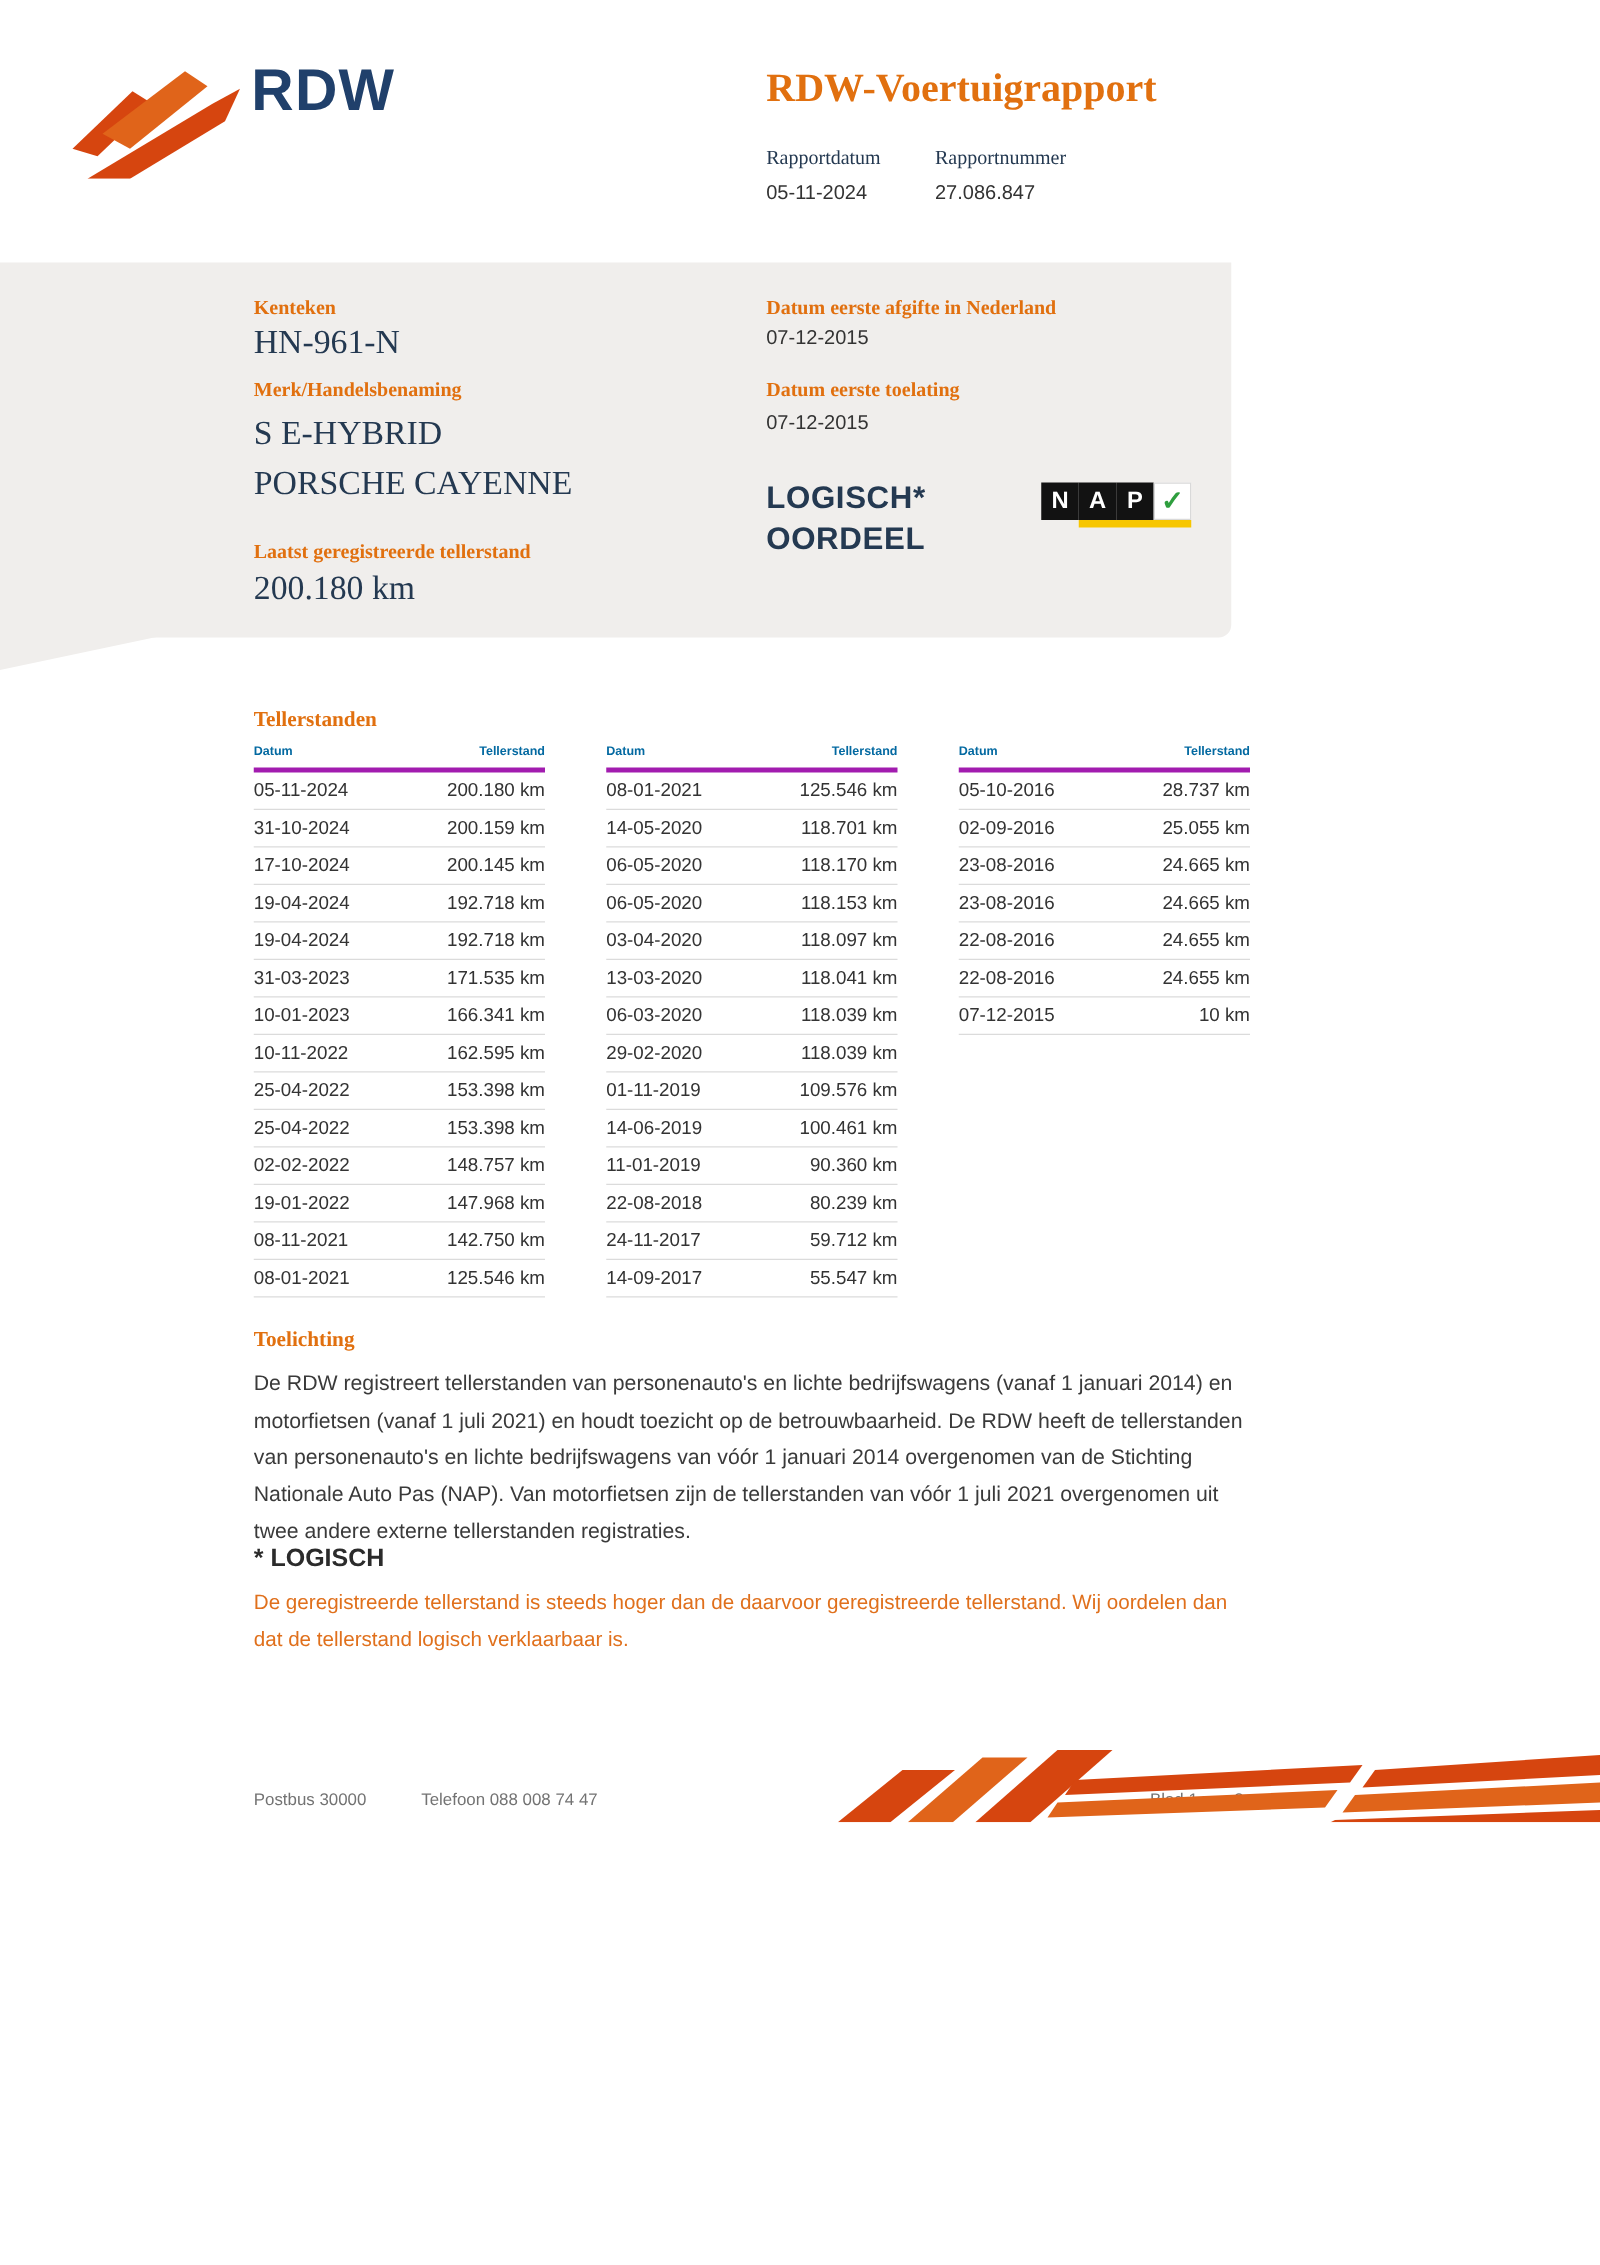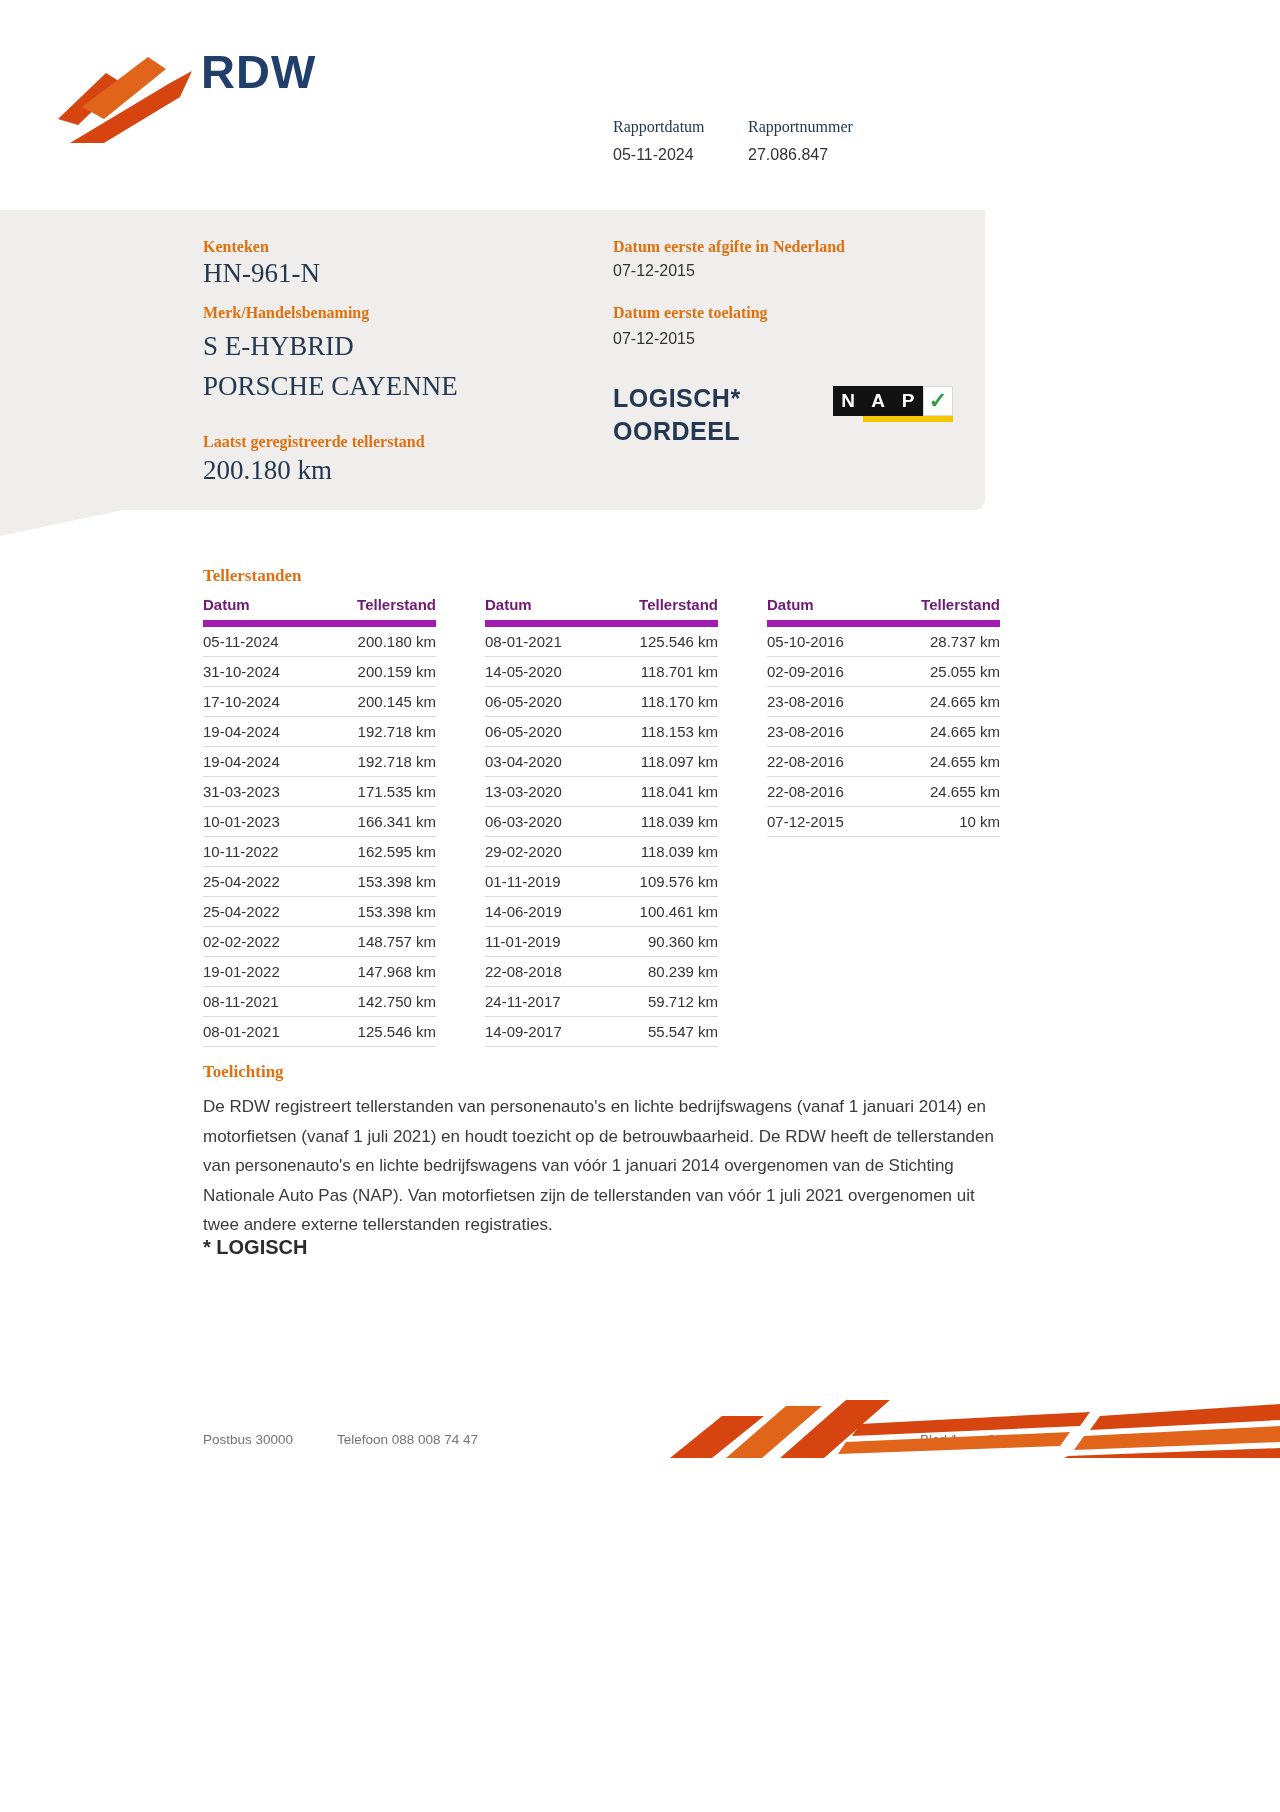--- a/index.html
+++ b/index.html
@@ -66,22 +66,22 @@
 
   
   .sec-heading {
     font-family:"Liberation Serif", serif; font-weight:bold;
     font-size:17px; color:#E1700F;
   }
   .tcol { position:absolute; top:596px; width:233px; }
   .tcol-1 { left:203px; } .tcol-2 { left:485px; } .tcol-3 { left:767px; }
   .thead {
     display:flex; justify-content:space-between; font-weight:bold;
-    font-size:15px; color:#701a75; padding-bottom:7px;
-    border-bottom:7px solid #a21caf;
+    font-size:10px; color:#0369a1; padding-bottom:7px;
+    border-bottom:4px solid #a21caf;
   }
   .trow {
     display:flex; justify-content:space-between; font-size:15px;
     color:#333333; height:29px; align-items:center;
     border-bottom:1px solid #DBDBDB;
   }
 
   
   .body-text {
     font-size:17px; line-height:29.5px; color:#3A3A3A; width:795px;
@@ -100,20 +100,21 @@
 <body>
 
 <div class="page">
 
   <svg class="abs logo-mark" viewBox="0 0 140 88">
     <polygon points="6,64 54,18 70,28 26,70" fill="#D6450F"></polygon>
     <polygon points="30,52 96,2 114,14 52,64" fill="#E0641A"></polygon>
     <polygon points="18,88 118,28 140,16 128,42 52,88" fill="#D6450F"></polygon>
   </svg>
   <div class="abs logo-text">RDW</div>
+  <div class="abs report-title">RDW-Voertuigrapport</div>
   <div class="abs meta-label" style="left:613px; top:118px;">Rapportdatum</div>
   <div class="abs meta-label" style="left:748px; top:118px;">Rapportnummer</div>
   <div class="abs meta-value" style="left:613px; top:146px;">05-11-2024</div>
   <div class="abs meta-value" style="left:748px; top:146px;">27.086.847</div>
 
   <div class="abs panel"></div>
   <div class="abs panel-flap"></div>
 
   <div class="abs orange-label" style="left:203px; top:238px;">Kenteken</div>
   <div class="abs serif-value" style="left:203px; top:258px;">HN-961-N</div>
@@ -312,20 +313,21 @@
           <span>07-12-2015</span>
           <span>10 km</span>
         </div>
       </div>
   </div>
 
   <div class="abs sec-heading" style="left:203px; top:1062px;">Toelichting</div>
   <div class="abs body-text" style="left:203px; top:1092px;">De RDW registreert tellerstanden van personenauto's en lichte bedrijfswagens (vanaf 1 januari 2014) en motorfietsen (vanaf 1 juli 2021) en houdt toezicht op de betrouwbaarheid. De RDW heeft de tellerstanden van personenauto's en lichte bedrijfswagens van vóór 1 januari 2014 overgenomen van de Stichting Nationale Auto Pas (NAP). Van motorfietsen zijn de tellerstanden van vóór 1 juli 2021 overgenomen uit twee andere externe tellerstanden registraties.</div>
 
   <div class="abs logisch-heading" style="left:203px; top:1236px;">* LOGISCH</div>
+  <div class="abs logisch-note" style="left:203px; top:1268px;">De geregistreerde tellerstand is steeds hoger dan de daarvoor geregistreerde tellerstand. Wij oordelen dan dat de tellerstand logisch verklaarbaar is.</div>
 
   <div class="abs foot" style="left:203px; top:1432px;">Postbus 30000</div>
   <div class="abs foot" style="left:337px; top:1432px;">Telefoon 088 008 74 47</div>
   <div class="abs foot" style="right:285px; top:1432px;">Blad 1 van 3</div>
 
   <div class="abs foot" style="left:203px; top:1461px;">9640 RA Veendam</div>
   <div class="abs foot" style="left:337px; top:1461px;">www.rdw.nl</div>
   <div class="abs foot" style="right:285px; top:1461px;">3 E 1675e</div>
 
   <svg class="abs bottom-graphic" viewBox="0 0 620 80">

